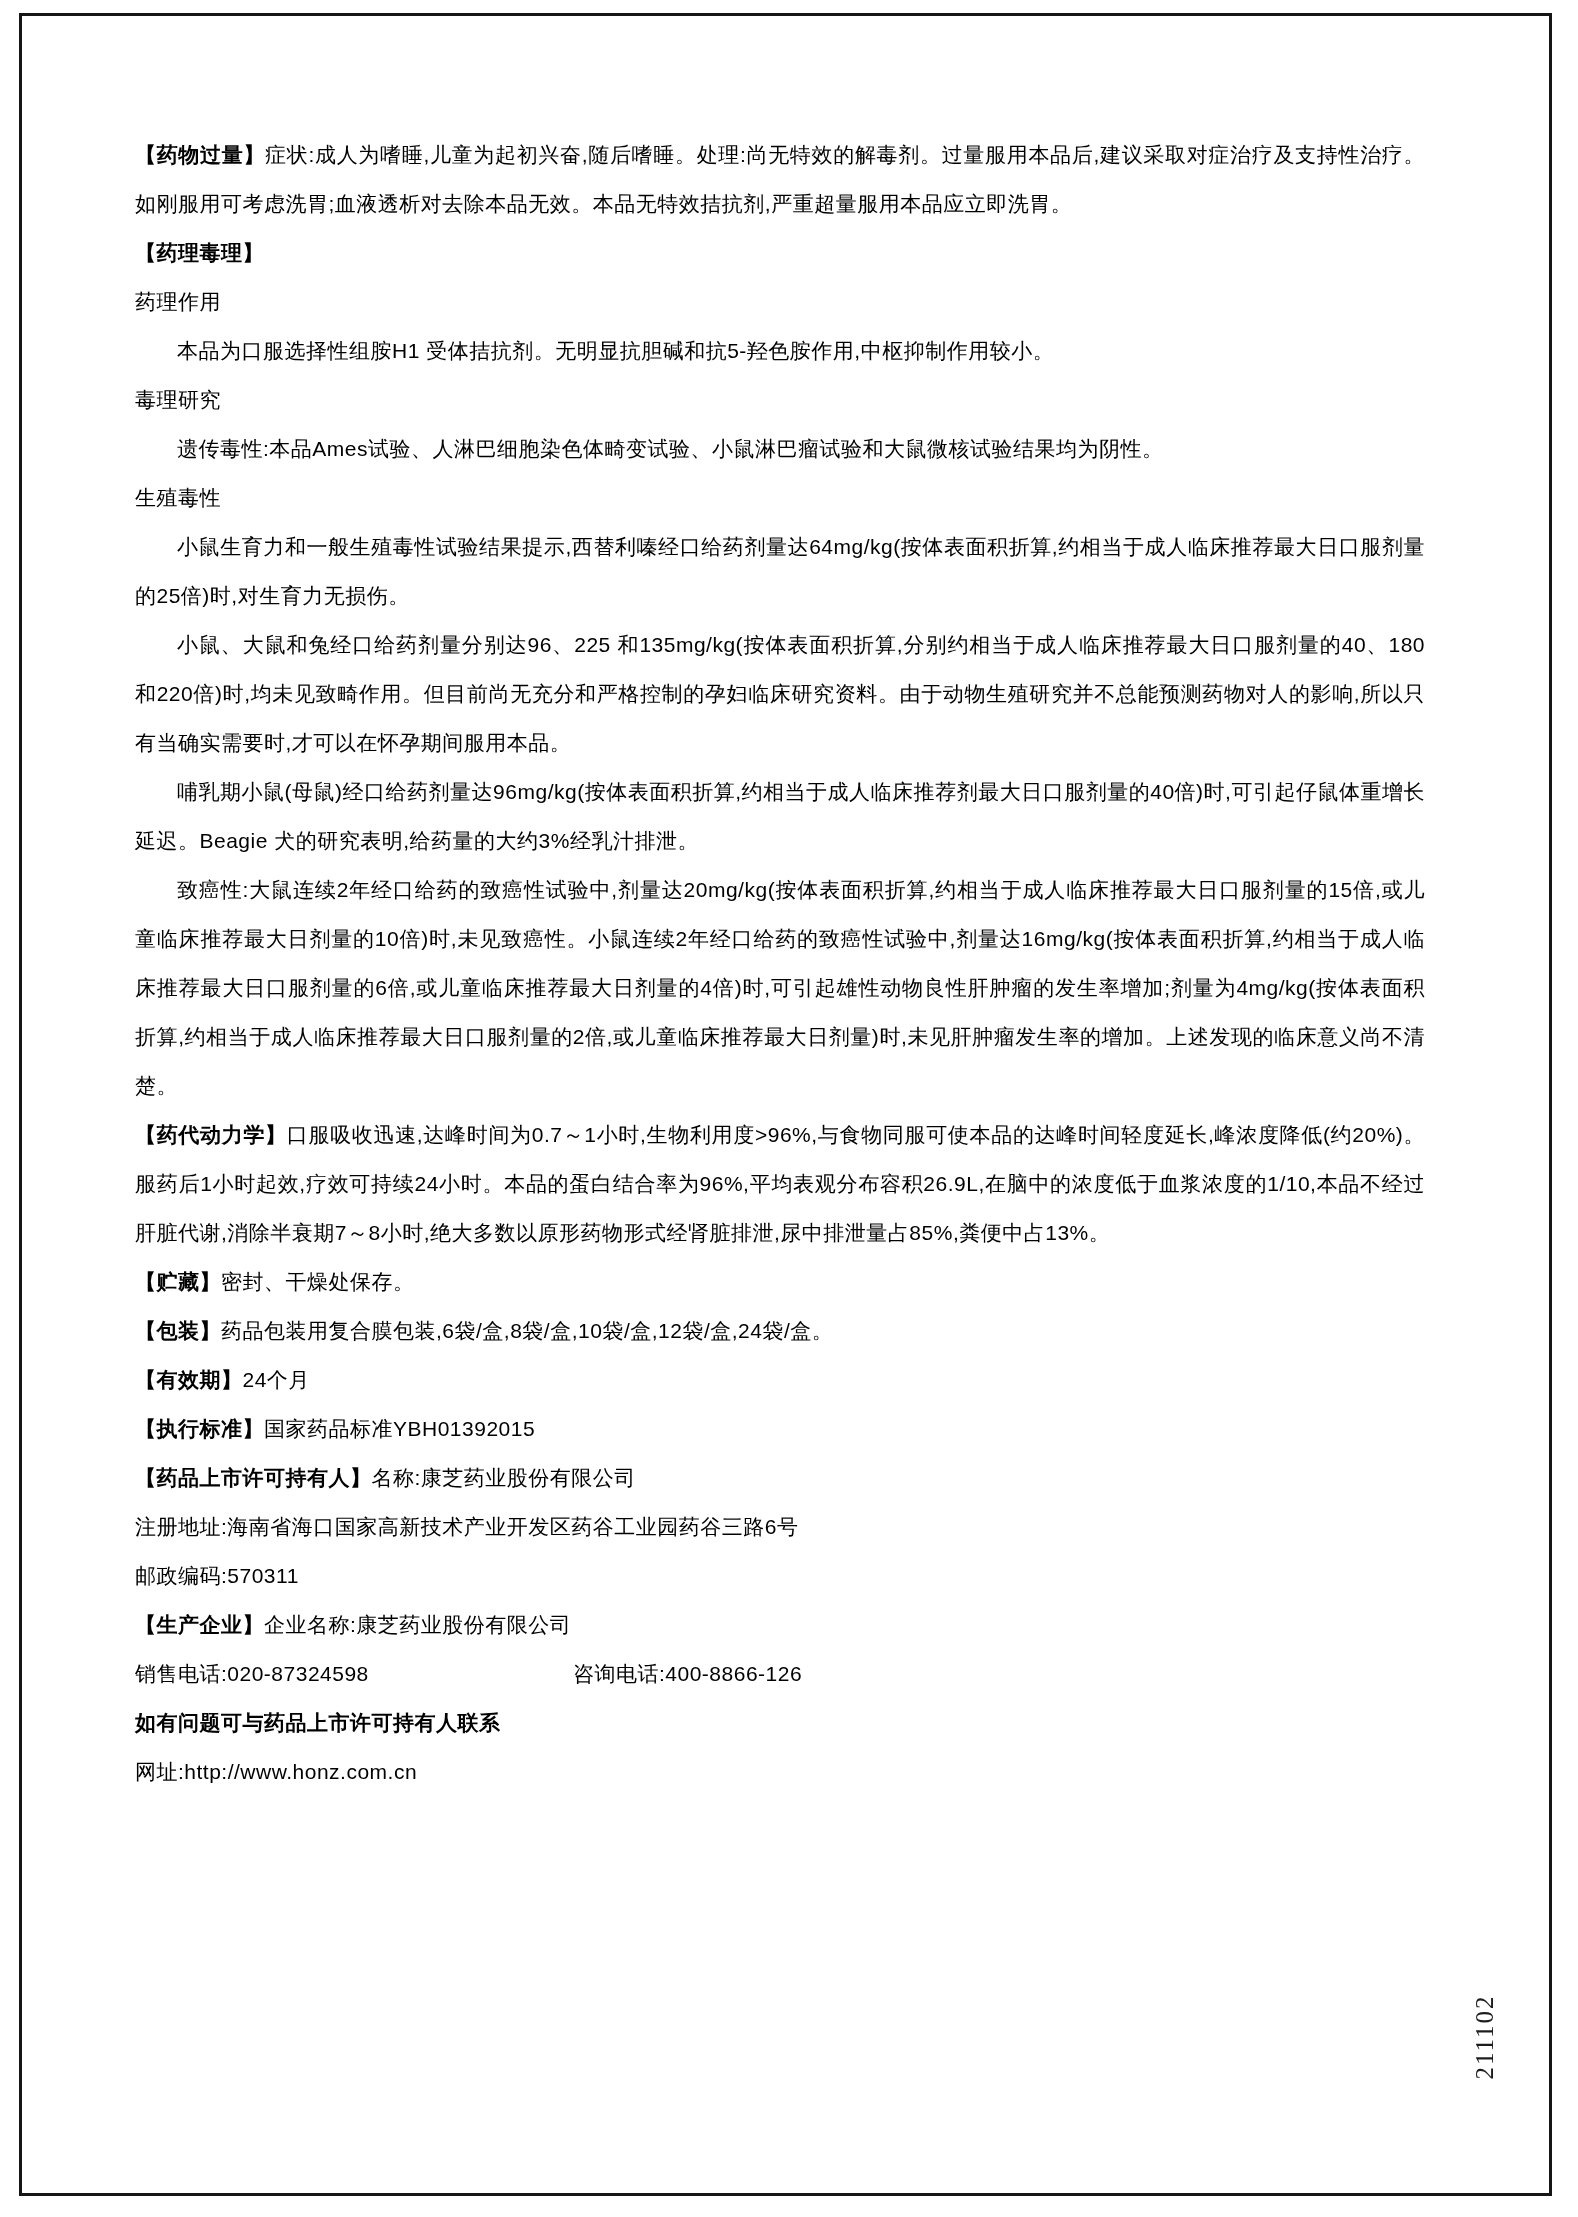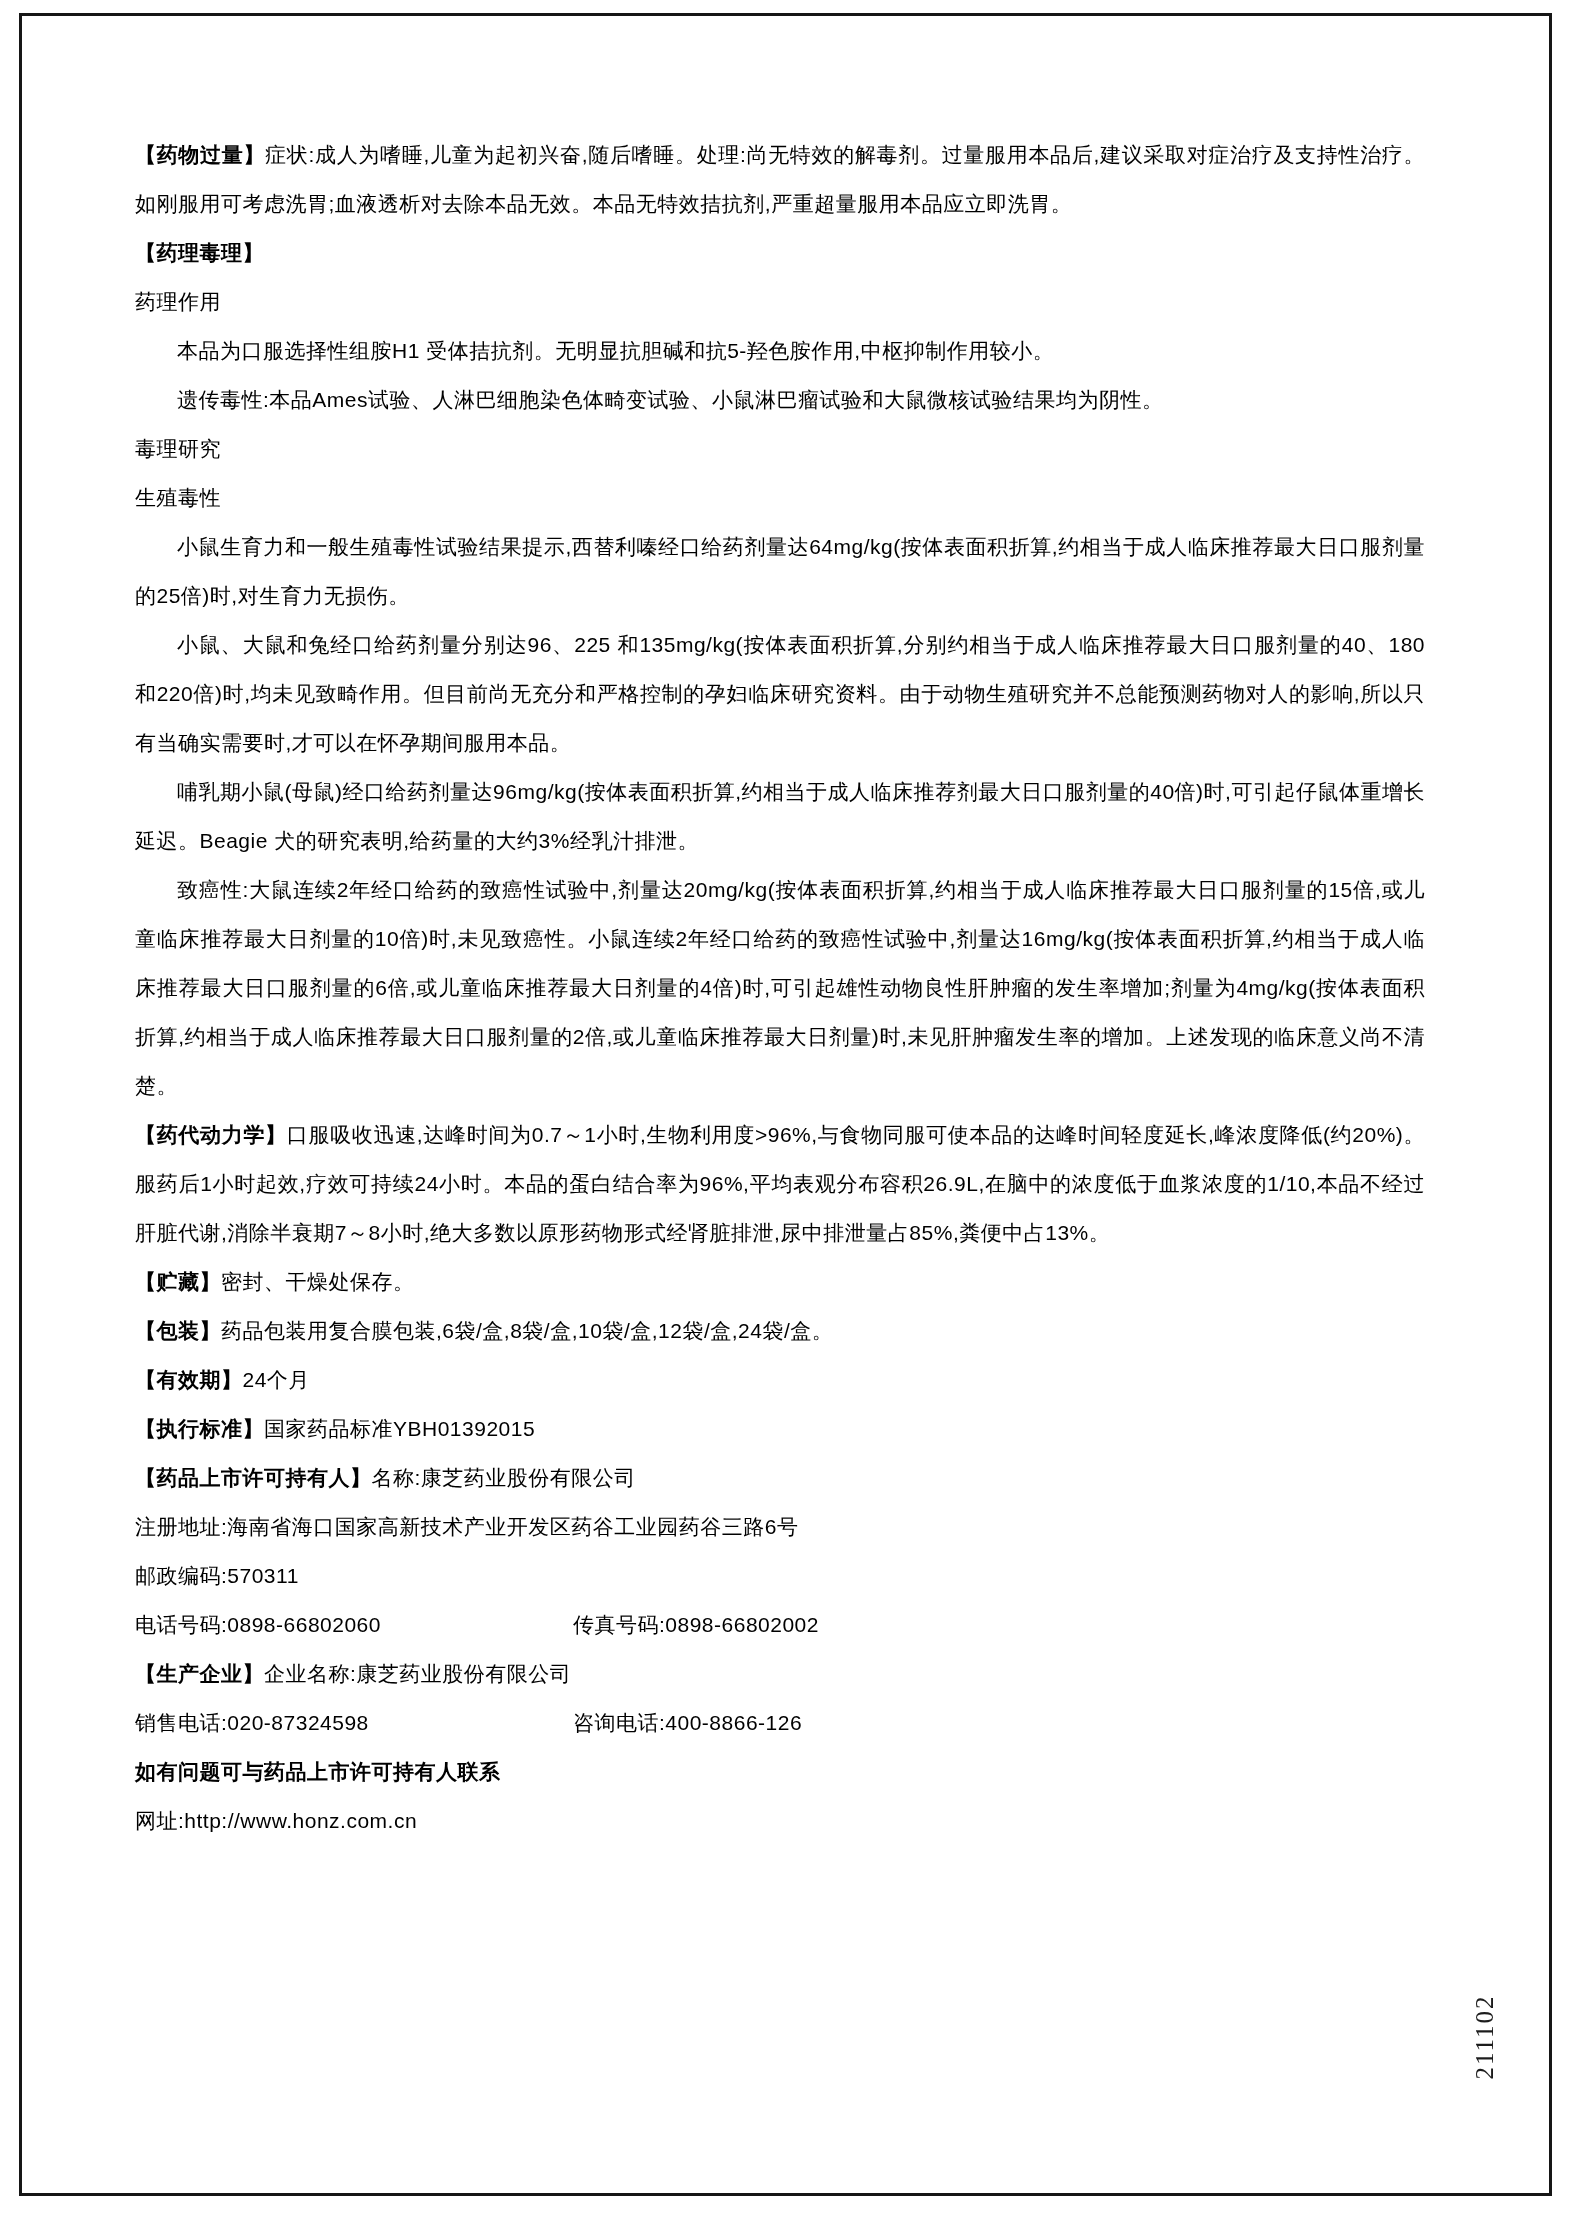--- a/index.html
+++ b/index.html
@@ -71,23 +71,23 @@
 <div class="content">
 
   <p class="para"><span class="lbl">【药物过量】</span><span>症状:成人为嗜睡,儿童为起初兴奋,随后嗜睡。处理:尚无特效的解毒剂。过量服用本品后,建议采取对症治疗及支持性治疗。如刚服用可考虑洗胃;血液透析对去除本品无效。本品无特效拮抗剂,严重超量服用本品应立即洗胃。</span></p>
 
   <p class="para"><span class="lbl">【药理毒理】</span><span></span></p>
 
   <p class="para">药理作用</p>
 
   <p class="para indent">本品为口服选择性组胺H1 受体拮抗剂。无明显抗胆碱和抗5-羟色胺作用,中枢抑制作用较小。</p>
 
+  <p class="para">毒理研究</p>
+
   <p class="para indent">遗传毒性:本品Ames试验、人淋巴细胞染色体畸变试验、小鼠淋巴瘤试验和大鼠微核试验结果均为阴性。</p>
-
-  <p class="para">毒理研究</p>
 
   <p class="para">生殖毒性</p>
 
   <p class="para indent">小鼠生育力和一般生殖毒性试验结果提示,西替利嗪经口给药剂量达64mg/kg(按体表面积折算,约相当于成人临床推荐最大日口服剂量的25倍)时,对生育力无损伤。</p>
 
   <p class="para indent">小鼠、大鼠和兔经口给药剂量分别达96、225 和135mg/kg(按体表面积折算,分别约相当于成人临床推荐最大日口服剂量的40、180和220倍)时,均未见致畸作用。但目前尚无充分和严格控制的孕妇临床研究资料。由于动物生殖研究并不总能预测药物对人的影响,所以只有当确实需要时,才可以在怀孕期间服用本品。</p>
 
   <p class="para indent">哺乳期小鼠(母鼠)经口给药剂量达96mg/kg(按体表面积折算,约相当于成人临床推荐剂最大日口服剂量的40倍)时,可引起仔鼠体重增长延迟。Beagie 犬的研究表明,给药量的大约3%经乳汁排泄。</p>
 
   <p class="para indent">致癌性:大鼠连续2年经口给药的致癌性试验中,剂量达20mg/kg(按体表面积折算,约相当于成人临床推荐最大日口服剂量的15倍,或儿童临床推荐最大日剂量的10倍)时,未见致癌性。小鼠连续2年经口给药的致癌性试验中,剂量达16mg/kg(按体表面积折算,约相当于成人临床推荐最大日口服剂量的6倍,或儿童临床推荐最大日剂量的4倍)时,可引起雄性动物良性肝肿瘤的发生率增加;剂量为4mg/kg(按体表面积折算,约相当于成人临床推荐最大日口服剂量的2倍,或儿童临床推荐最大日剂量)时,未见肝肿瘤发生率的增加。上述发现的临床意义尚不清楚。</p>
@@ -102,21 +102,20 @@
 
   <p class="para"><span class="lbl">【执行标准】</span><span>国家药品标准YBH01392015</span></p>
 
 
   <p class="para"><span class="lbl">【药品上市许可持有人】</span><span>名称:康芝药业股份有限公司</span></p>
 
   <p class="para">注册地址:海南省海口国家高新技术产业开发区药谷工业园药谷三路6号</p>
 
   <p class="para">邮政编码:570311</p>
 
-  <p class="para two-col"><span class="c1">电话号码:0898-66802060</span><span>传真号码:0898-66802002</span></p>
 
   <p class="para"><span class="lbl">【生产企业】</span><span>企业名称:康芝药业股份有限公司</span></p>
 
 
   <p class="para two-col"><span class="c1">销售电话:020-87324598</span><span>咨询电话:400-8866-126</span></p>
 
   <p class="para bold-line">如有问题可与药品上市许可持有人联系</p>
 
   <p class="para">网址:http://www.honz.com.cn</p>
 

